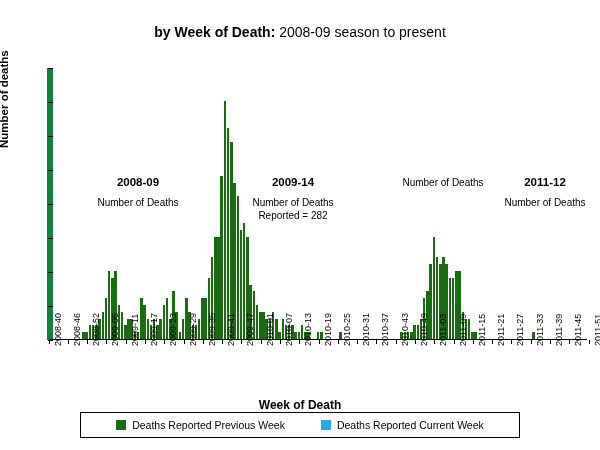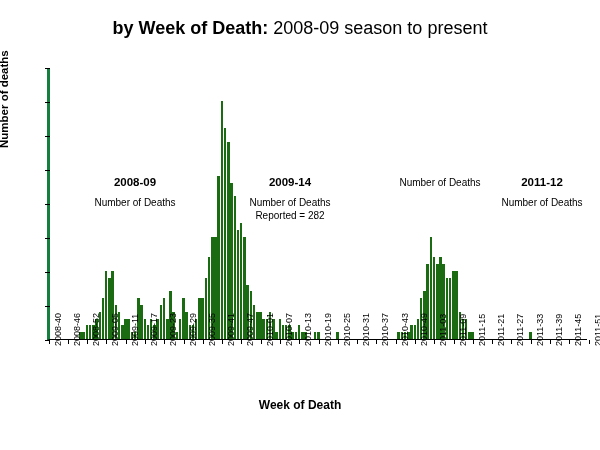--- a/index.html
+++ b/index.html
@@ -25,38 +25,38 @@
     left: 0;
     width: 600px;
     text-align: center;
   }
   .title-line1 {
     font-size: 15.5px;
     font-weight: bold;
     letter-spacing: -0.1px;
   }
   .title-line2 {
-    font-size: 18px;
-    margin-top: 10px;
+    font-size: 14px;
+    margin-top: 16px;
   }
   .title-line2 .bold {
     font-weight: bold;
   }
   .title-line2 .normal {
     font-weight: normal;
   }
 
   
   .plot-area {
     position: absolute;
     left: 47px;
     top: 68px;
     width: 540px;
     height: 272px;
-    border-left: 3px solid #15803d;
+    border-left: 6px solid #15803d;
     border-bottom: 1px solid #000;
     box-sizing: border-box;
   }
   .bars {
     position: absolute;
     left: 0;
     bottom: 0;
     top: 0;
     right: 0;
   }
@@ -355,14 +355,24 @@
       <div class="xtick-mark" style="left: 503.036px;"></div>
       <div class="xtick-label" style="left: 507.036px;">2011-39</div>
       <div class="xtick-mark" style="left: 522.321px;"></div>
       <div class="xtick-label" style="left: 526.321px;">2011-45</div>
       <div class="xtick-mark" style="left: 541.607px;"></div>
       <div class="xtick-label" style="left: 545.607px;">2011-51</div>
     </div>
 
   <div class="xlabel">Week of Death</div>
 
+  <div class="legend">
+    <div class="legend-item">
+      <span class="legend-swatch sw-prev"></span>
+      <span>Deaths Reported Previous Week</span>
+    </div>
+    <div class="legend-item">
+      <span class="legend-swatch sw-cur"></span>
+      <span>Deaths Reported Current Week</span>
+    </div>
+  </div>
 
 </div>
 
 </body></html>

